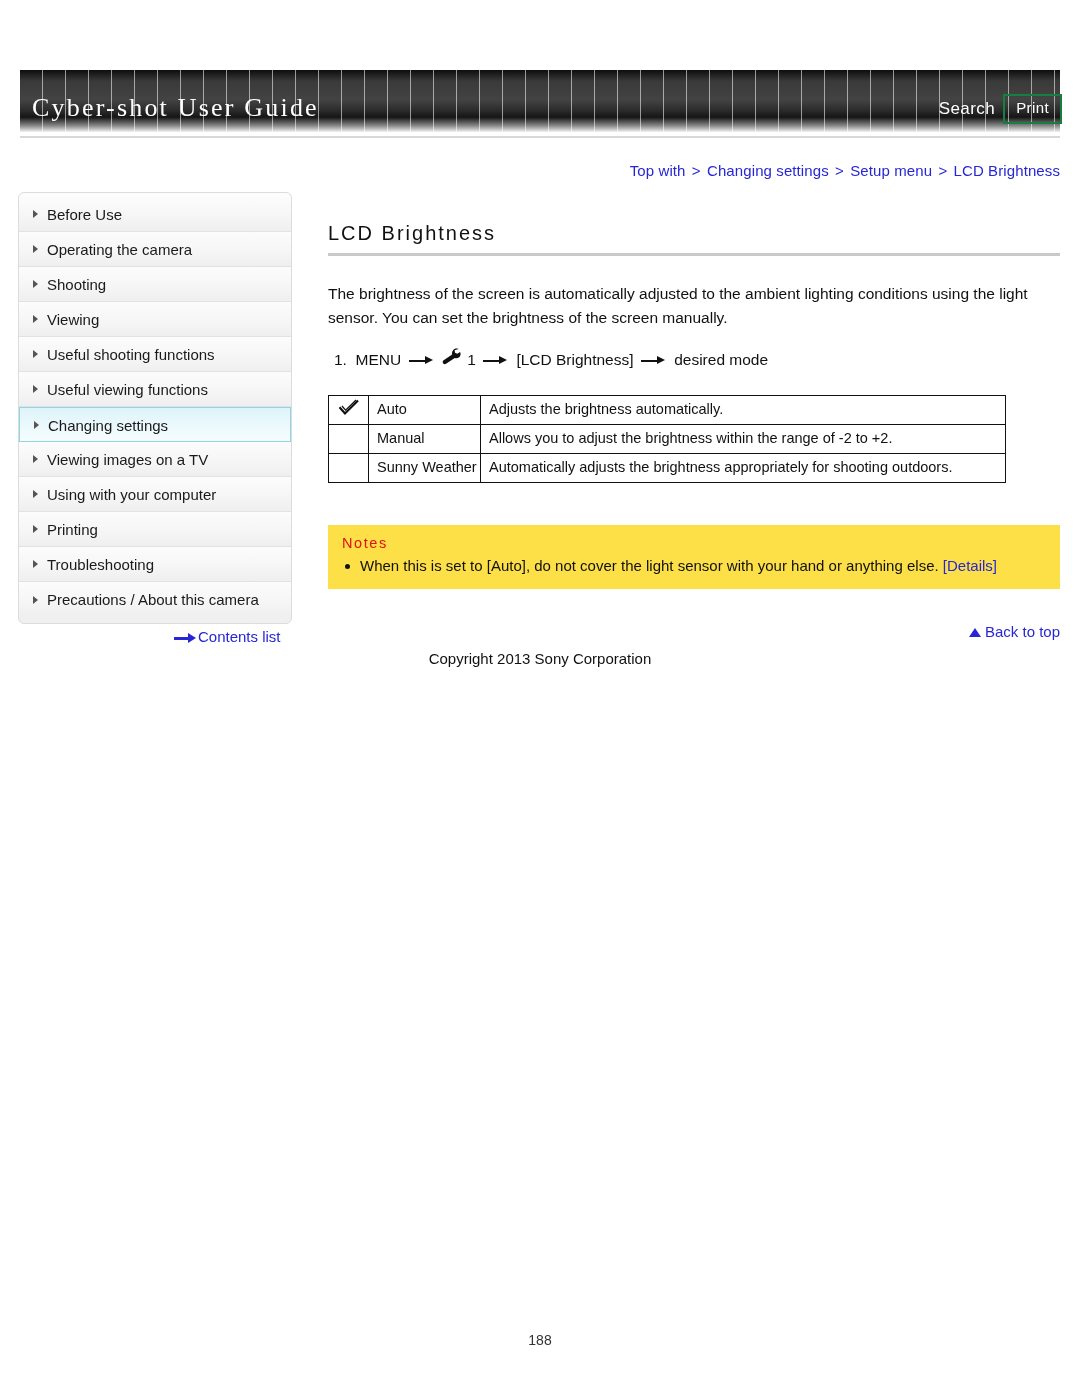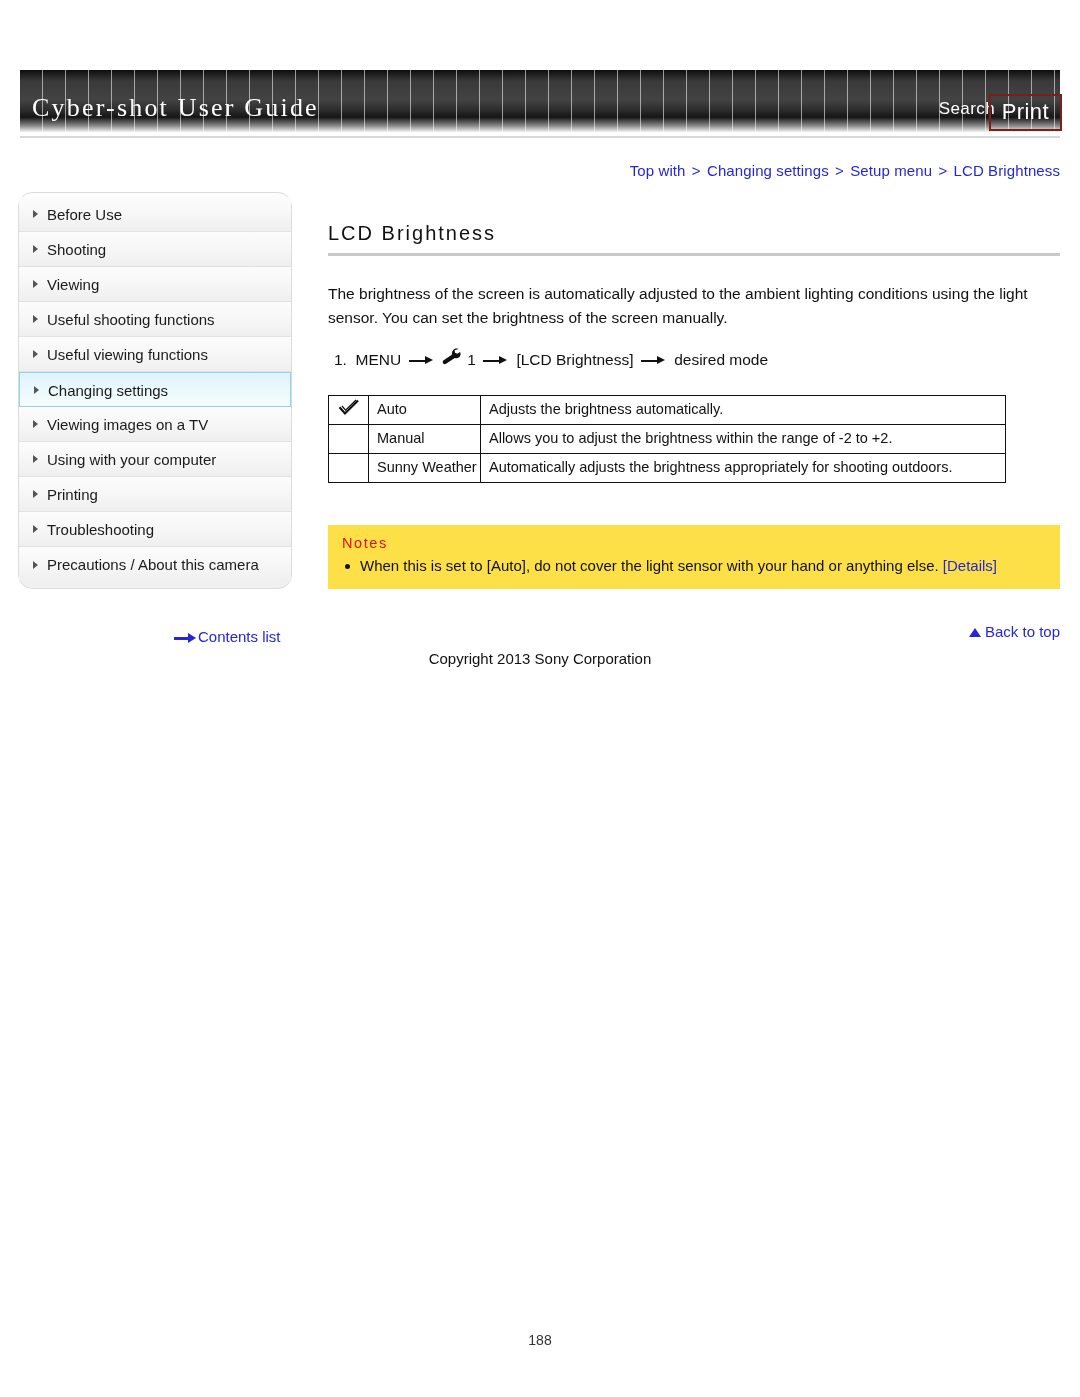--- a/index.html
+++ b/index.html
@@ -65,23 +65,23 @@
     color: #ffffff;
     letter-spacing: 0.4px;
     cursor: pointer;
     white-space: nowrap;
   }
   #print-button {
     position: absolute;
     right: 18px;
     top: 94px;
     padding: 4px 11px 5px 11px;
-    border: 2px solid #7f1d1d;
+    border: 2px solid #15803d;
     color: #ffffff;
-    font-size: 22px;
+    font-size: 15px;
     background: transparent;
     cursor: pointer;
     letter-spacing: 0.4px;
     line-height: 1.1;
   }
 
   
   #breadcrumb {
     position: absolute;
     right: 20px;
@@ -96,21 +96,21 @@
   #breadcrumb .current { cursor: default; }
 
   
   #sidebar {
     position: absolute;
     left: 18px;
     top: 192px;
     width: 274px;
     background: linear-gradient(to bottom, #fdfdfd 0%, #f7f7f7 50%, #f0f0f0 100%);
     border: 1px solid #dcdcdc;
-    border-radius: 14px;
+    border-radius: 6px;
     padding: 4px 0 6px 0;
   }
   .nav-item {
     position: relative;
     height: 35px;
     line-height: 35px;
     padding-left: 28px;
     font-size: 15px;
     color: #1a1a1a;
     border-bottom: 1px solid #e2e2e2;
@@ -352,20 +352,24 @@
   <span class="sep">&gt;</span>
   <span class="crumb">Setup menu</span>
   <span class="sep">&gt;</span>
   <span class="current">LCD Brightness</span>
 </div>
 
 <nav id="sidebar">
   <div class="nav-item">
     <span class="arrow"></span>
     <span>Before Use</span>
+  </div>
+  <div class="nav-item">
+    <span class="arrow"></span>
+    <span>Operating the camera</span>
   </div>
   <div class="nav-item">
     <span class="arrow"></span>
     <span>Shooting</span>
   </div>
   <div class="nav-item">
     <span class="arrow"></span>
     <span>Viewing</span>
   </div>
   <div class="nav-item">

